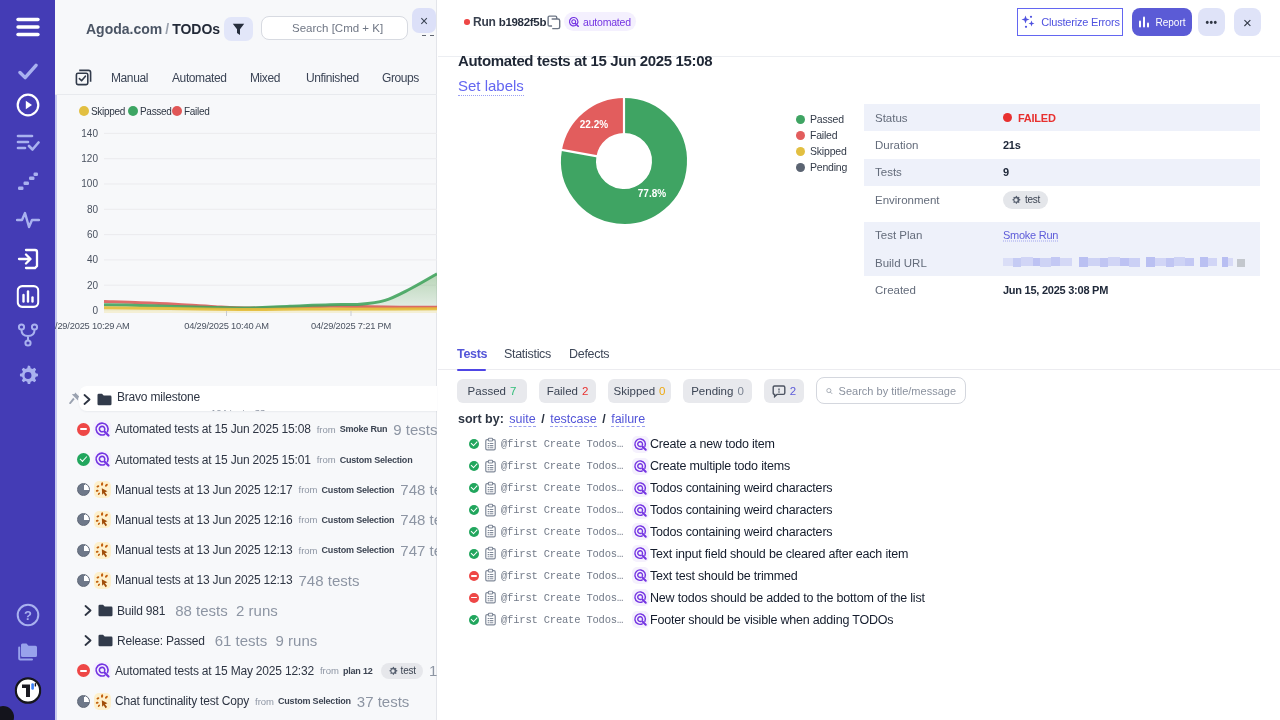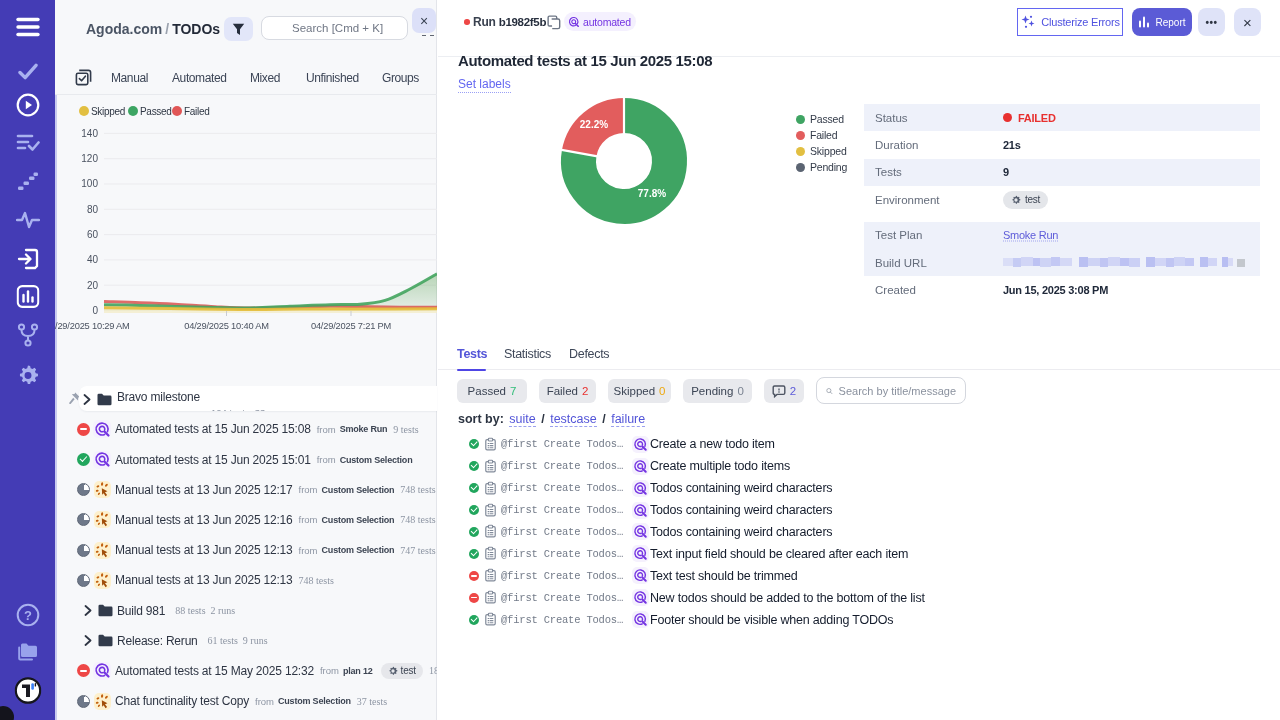--- a/index.html
+++ b/index.html
@@ -45,21 +45,21 @@
   .rhead { position:absolute; left:0; top:0; width:842px; height:57px; border-bottom:1px solid #eceef2; }
 
   .btn-outline { position:absolute; top:8px; height:28px; border:1px solid #6366f1; border-radius:0;
     color:#4f52e0; background:#fff; font-size:11px; display:flex; align-items:center; justify-content:center; gap:5px; white-space:nowrap; letter-spacing:-0.2px;}
   .btn-solid { position:absolute; top:8px; height:28px; background:#5b5bd6; border-radius:8px;
     color:#fff; font-size:10px; display:flex; align-items:center; justify-content:center; gap:5px; white-space:nowrap;}
   .btn-lite { position:absolute; top:8px; height:28px; background:#dfe3f8; border-radius:8px;
     color:#2e3543; display:flex; align-items:center; justify-content:center; }
 
   .rtitle { position:absolute; left:20px; top:52px; font-size:15px; font-weight:bold; color:#1f2735; letter-spacing:-0.35px; }
-  .setlabels { position:absolute; left:20px; top:77px; font-size:12px; color:#6366f1;
+  .setlabels { position:absolute; left:20px; top:77px; font-size:15px; color:#6366f1;
     border-bottom:1px dotted #9aa0f5; padding-bottom:1px;}
 
   
   .itable { position:absolute; left:426px; top:104px; width:396px; }
   .irow { position:relative; width:396px; height:27.4px; }
   .irow.sh { background:#eef1fa;padding-left:8px; }
   .ilabel { position:absolute; left:11px; top:50%; transform:translateY(-50%); font-size:11.5px; color:#646c7b; }
   .ival { position:absolute; left:139px; top:50%; transform:translateY(-50%); font-size:11px; color:#20293a; font-weight:bold; white-space:nowrap; letter-spacing:-0.25px;}
 
   
@@ -96,21 +96,21 @@
     border-left:1.8px solid #fff; border-bottom:1.8px solid #fff; transform:rotate(-47deg); }
   .icpart { width:13px; height:13px; border-radius:50%; flex:none; border:1px solid #5d6675;
     background:conic-gradient(from 12deg, #fff 0 78deg, #6e7889 78deg 360deg); }
   .i16 { width:17px; height:17px; flex:none; }
   .ibg { width:18px; height:18px; border-radius:5px; background:#f5f1fd; display:flex; align-items:center; justify-content:center; flex:none;}
   .ibgy { width:17px; height:17px; border-radius:5px; background:#fdf0cd; position:relative; flex:none; overflow:hidden;}
   .flexrow { display:flex; align-items:center; padding-left:22px; }
   .flexrow .rname { margin-left:4px; white-space:nowrap; }
   .flexrow .from { font-size:9.5px; color:#8d95a3; margin-left:6px; white-space:nowrap; letter-spacing:0;}
   .flexrow .fromb { font-size:9px; color:#3c4452; font-weight:bold; margin-left:4px; white-space:nowrap; letter-spacing:-0.2px;}
-  .flexrow .cnt { font-size:10px; color:#8d95a3; margin-left:6px; white-space:nowrap; letter-spacing:0;font-family:Liberation Serif, serif;}
+  .flexrow .cnt { font-size:15px; color:#8d95a3; margin-left:6px; white-space:nowrap; letter-spacing:0;}
 </style>
 </head>
 <body>
 <div id="root">
   <svg width="0" height="0" style="position:absolute">
     <defs>
       <g id="spiral">
         <path d="M12.46 15.84 A7 7 0 1 1 15.84 12.46" fill="none" stroke="#7434e2" stroke-width="1.9" stroke-linecap="round"></path>
         <path d="M10.85 12.4 A3.2 3.2 0 1 1 12.4 10.85" fill="none" stroke="#7434e2" stroke-width="1.9" stroke-linecap="round"></path>
         <path d="M12.6 12.6 L17.0 17.0" stroke="#7434e2" stroke-width="2.7" stroke-linecap="round"></path>
@@ -394,21 +394,21 @@
         <span class="rname">Build 981</span>
         <span class="cnt" style="margin-left:10px">88 tests&nbsp;&nbsp;2 runs</span>
       </div>
       <div class="runrow flexrow" style="top:625.7px; padding-left:29px;">
         <svg style="flex:none" width="8" height="11" viewBox="0 0 8 11">
             <path d="M1.5 1 L6.5 5.5 L1.5 10" stroke="#2e3543" stroke-width="1.8" fill="none" stroke-linecap="round" stroke-linejoin="round"></path>
           </svg>
         <svg style="flex:none;margin-left:6px" width="15" height="13" viewBox="0 0 15 13">
             <use href="#folderdark"></use>
           </svg>
-        <span class="rname">Release: Rerun</span>
+        <span class="rname">Release: Passed</span>
         <span class="cnt" style="margin-left:10px">61 tests&nbsp;&nbsp;9 runs</span>
       </div>
       <div class="runrow flexrow" style="top:655.9px">
         <span class="icfail"></span>
         <span class="ibg" style="margin-left:3px">
             <svg class="i16" viewBox="0 0 20 20">
               <use href="#spiral"></use>
             </svg>
           </span>
         <span class="rname">Automated tests at 15 May 2025 12:32</span>

